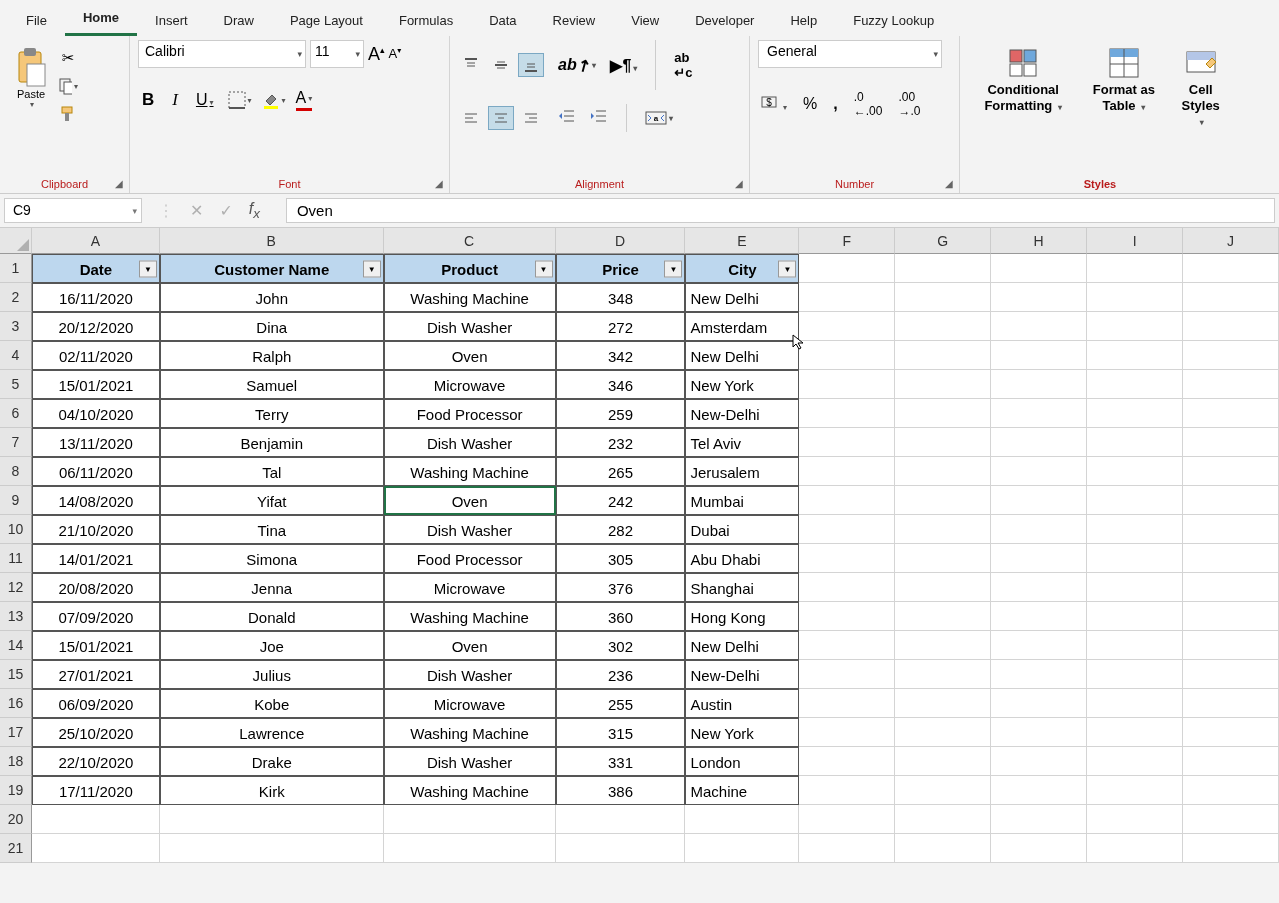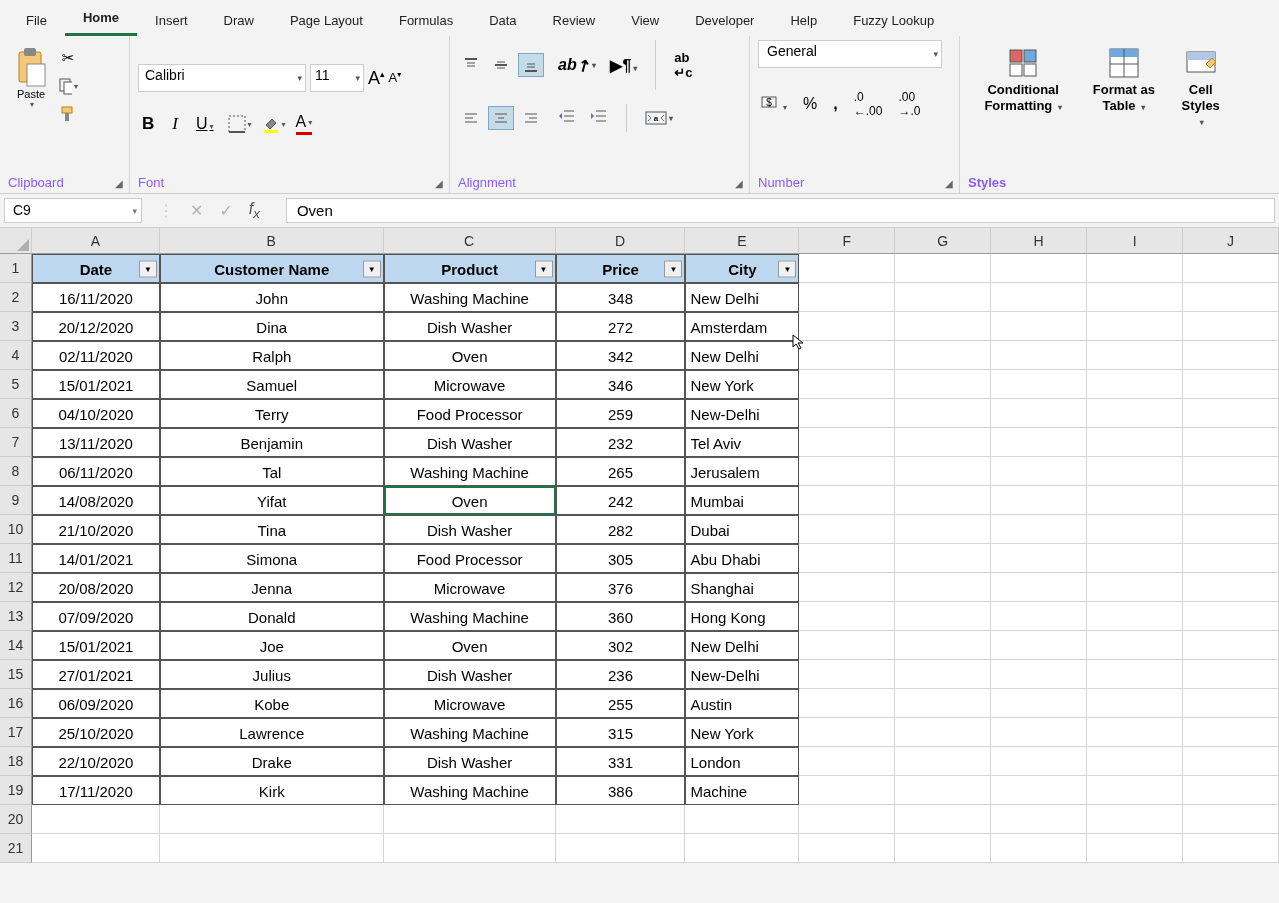--- a/index.html
+++ b/index.html
@@ -7,31 +7,31 @@
 
 
 .ribbon-tabs { display: flex; height: 36px; background: #f3f3f3; padding: 0 8px; align-items: flex-end; }
 .ribbon-tab { padding: 8px 18px; font-size: 13px; color: #222; cursor: pointer; }
 .ribbon-tab.active { font-weight: 600; border-bottom: 3px solid #217346; }
 
 
 .ribbon { display: flex; height: 158px; background: #f3f3f3; border-bottom: 1px solid #ccc; }
 .rgroup { display: flex; flex-direction: column; border-right: 1px solid #d4d4d4; padding: 4px 8px 2px; position: relative; }
 .rgroup-body { flex: 1; display: flex; align-items: flex-start; gap: 4px; }
-.rgroup-label { font-size: 13px; color: #8b5cf6; padding: 3px 0 1px; position: relative; }
+.rgroup-label { font-size: 11px; color: #b91c1c; text-align: center; padding: 3px 0 1px; position: relative; }
 .launcher { position: absolute; right: 2px; bottom: 3px; width: 12px; height: 12px; font-size: 10px; color: #666; cursor: pointer; }
 
 
 .paste-big { display:flex; flex-direction:column; align-items:center; padding: 6px 6px 0; cursor:pointer; }
 .paste-big .txt { font-size:11px; }
 .clip-col { display:flex; flex-direction:column; gap:8px; padding-top:8px; }
 .icon-sm { width: 20px; height:20px; display:flex; align-items:center; justify-content:center; font-size:15px; cursor:pointer; }
 
 
-.font-row { display:flex; gap:4px; align-items:center;margin-top:24px; }
+.font-row { display:flex; gap:4px; align-items:center; }
 .font-name-sel { width: 168px; height:28px; background:#fff; border:1px solid #ccc; padding:2px 20px 2px 6px; font-size:14px; position:relative; }
 .font-size-sel { width: 54px; height:28px; background:#fff; border:1px solid #ccc; padding:2px 16px 2px 4px; font-size:14px; position:relative; }
 .sel-caret { position:absolute; right:3px; top:50%; transform:translateY(-50%); font-size:9px; color:#555; }
 .font-bottom { display:flex; gap:10px; align-items:center; margin-top:16px; }
 .font-bold { font-weight:bold; font-size:17px; cursor:pointer; padding:2px 4px;}
 .font-italic { font-style:italic; font-family:serif; font-size:17px; cursor:pointer; padding:2px 4px;}
 .font-under { text-decoration:underline; font-size:16px; cursor:pointer; padding:2px 4px; display:inline-flex; align-items:baseline;}
 .dd-caret { font-size:8px; color:#555; margin-left:2px; }
 .font-Ab { cursor:pointer; display:flex; align-items:center; border-bottom:3px solid #d40000; padding-bottom:1px;}
 .font-Ab-fill { cursor:pointer; display:flex; align-items:center; }

